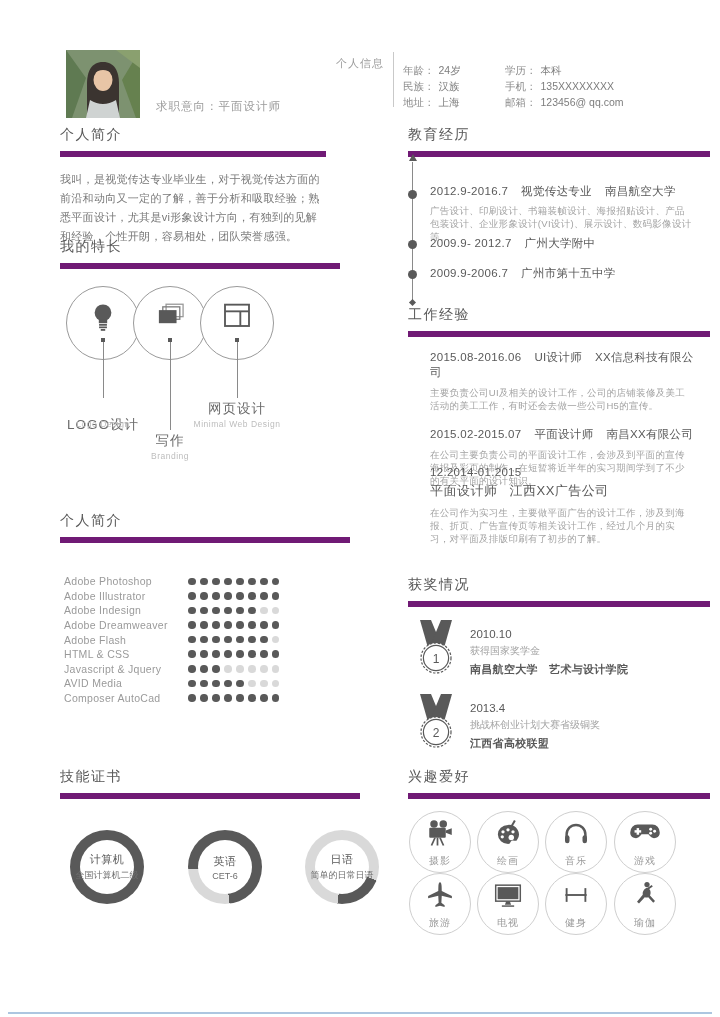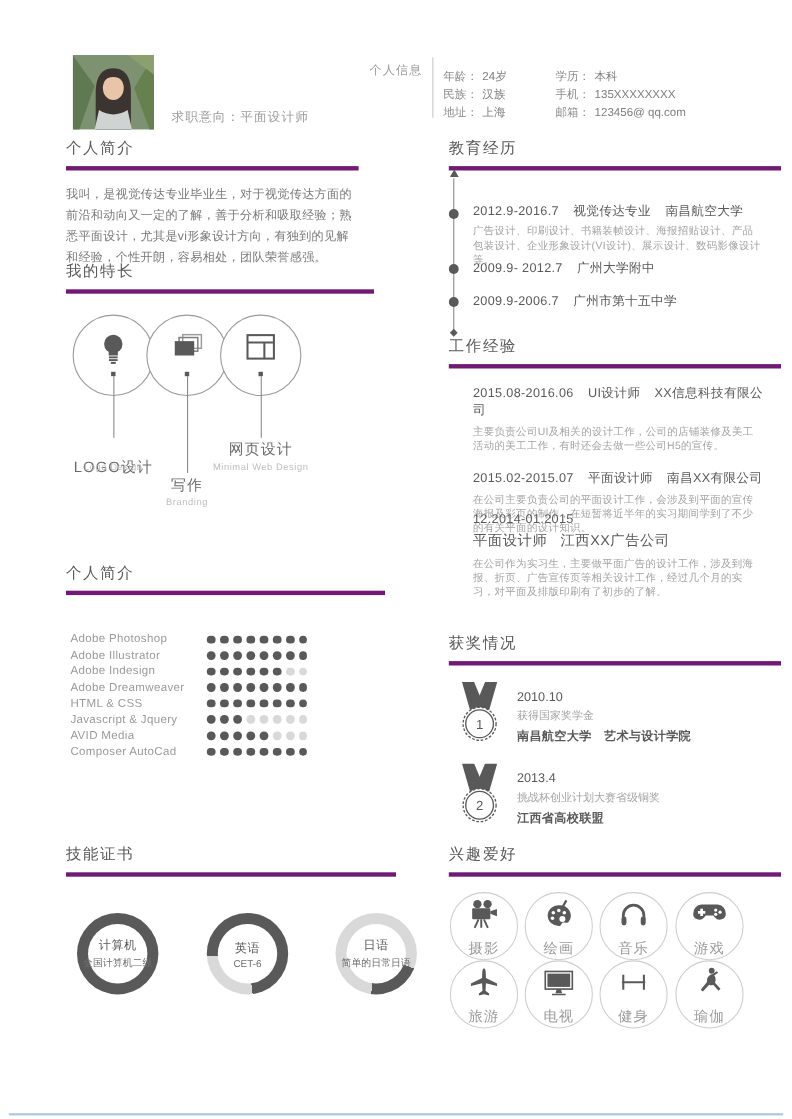--- a/index.html
+++ b/index.html
@@ -16,21 +16,21 @@
   .info-title { position:absolute; left:300px; top:56px; width:84px; text-align:right; font-size:11px; color:#9b9b9b; letter-spacing:1px; }
   .info-divider { position:absolute; left:393px; top:52px; width:1px; height:55px; background:#c9c9c9; }
   .info-col { position:absolute; top:62px; font-size:10.5px; color:#8c8c8c; line-height:16px; }
   .info-col.c1 { left:403px; }
   .info-col.c2 { left:505px; }
   .info-row .lbl { color:#8c8c8c; margin-right:4px; }
   .info-row .val { color:#7d7d7d; }
 
   
   .section { position:absolute; }
-  .sec-title { font-size:14px; color:#595959; letter-spacing:1.5px; font-weight:400; padding-bottom:7px; border-bottom:4px solid #701a75; }
+  .sec-title { font-size:14px; color:#595959; letter-spacing:1.5px; font-weight:400; padding-bottom:7px; border-bottom:6px solid #701a75; }
 
   
   #profile { left:60px; top:126px; width:266px; }
   #profile p { margin-top:13px; font-size:11px; color:#787878; line-height:1.72; letter-spacing:0.3px; }
 
   
   #strengths { left:60px; top:238px; width:280px; height:240px; }
   .str-circle { position:absolute; width:74px; height:74px; border:1px solid #9a9a9a; border-radius:50%; top:48px; background:#fff; display:flex; align-items:flex-start; justify-content:center; padding-top:14px; }
   .str-line { position:absolute; width:1px; background:#8a8a8a; }
   .str-dot { position:absolute; width:4px; height:4px; background:#595959; }
@@ -81,21 +81,21 @@
   
   .medal { position:absolute; left:6px; }
   .award-text { position:absolute; left:62px; }
   .award-date { font-size:11.5px; color:#595959; }
   .award-desc { font-size:10px; color:#a3a3a3; margin-top:4px; }
   .award-org { font-size:11px; color:#595959; font-weight:bold; margin-top:4px; letter-spacing:0.3px; }
 
   
   .hobby { position:absolute; width:62px; height:62px; border:1px solid #cfcfcf; border-radius:50%; display:flex; flex-direction:column; align-items:center; justify-content:center; background:#fff; }
   .hobby svg { margin-top:2px; }
-  .hobby-label { font-size:13px; color:#9a9a9a; margin-top:2px; letter-spacing:1px; }
+  .hobby-label { font-size:10px; color:#9a9a9a; margin-top:2px; letter-spacing:1px; }
 
   .bottom-line { position:absolute; left:8px; right:8px; bottom:3px; height:2px; background:#adc6e0; }
 </style>
 </head>
 <body>
 
 <div class="page">
 
   <div class="photo">
     <svg width="74" height="68" viewBox="0 0 74 68">
@@ -217,20 +217,33 @@
           <span class="skill-name">Adobe Dreamweaver</span>
           <span class="dots">
             <span class="dot filled"></span>
             <span class="dot filled"></span>
             <span class="dot filled"></span>
             <span class="dot filled"></span>
             <span class="dot filled"></span>
             <span class="dot filled"></span>
             <span class="dot filled"></span>
             <span class="dot filled"></span>
+          </span>
+        </div>
+        <div class="skill-row">
+          <span class="skill-name">Adobe Flash</span>
+          <span class="dots">
+            <span class="dot filled"></span>
+            <span class="dot filled"></span>
+            <span class="dot filled"></span>
+            <span class="dot filled"></span>
+            <span class="dot filled"></span>
+            <span class="dot filled"></span>
+            <span class="dot filled"></span>
+            <span class="dot empty"></span>
           </span>
         </div>
         <div class="skill-row">
           <span class="skill-name">HTML &amp; CSS</span>
           <span class="dots">
             <span class="dot filled"></span>
             <span class="dot filled"></span>
             <span class="dot filled"></span>
             <span class="dot filled"></span>
             <span class="dot filled"></span>

